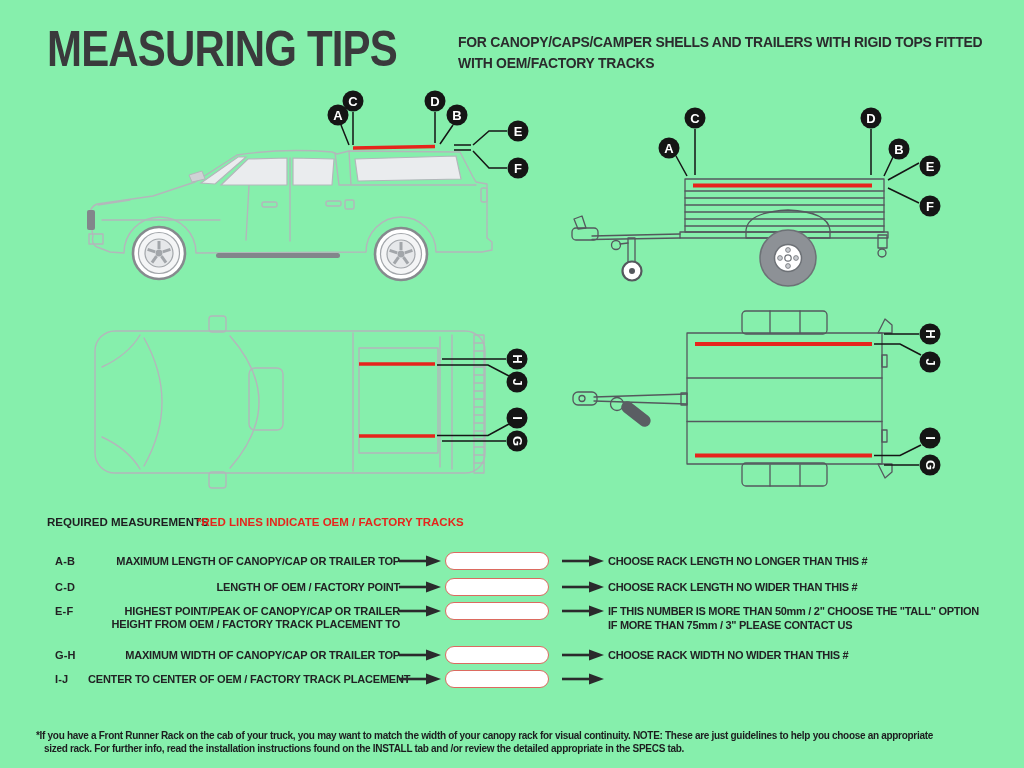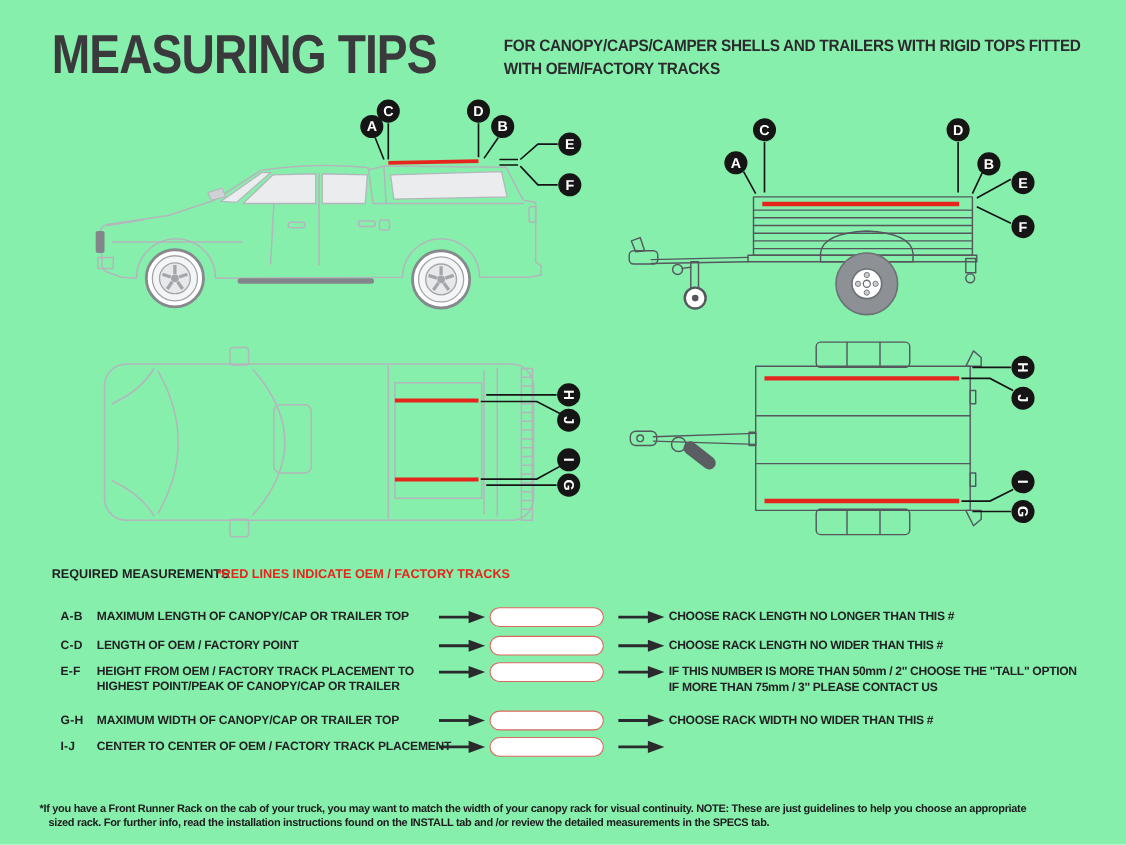--- a/index.html
+++ b/index.html
@@ -11,21 +11,21 @@
          transform:scaleX(0.84);transform-origin:left top;}
   .subtitle{position:absolute;left:458px;top:31px;font-size:15px;font-weight:700;color:#2b2b2d;
             line-height:21px;letter-spacing:-0.3px;white-space:nowrap;
             transform:scaleX(0.93);transform-origin:left top;}
   .req-head{position:absolute;left:47px;top:516px;font-size:11.5px;font-weight:700;color:#1e1e20;}
   .req-note{position:absolute;left:197px;top:516px;font-size:11.5px;font-weight:700;color:#e6251c;}
   .mrow{position:absolute;left:0;width:1024px;height:34px;}
   .mrow>*{position:absolute;top:0;}
   .mkey{left:55px;font-size:11px;font-weight:700;color:#222224;letter-spacing:0.2px;}
   .mdesc{left:88px;width:312px;font-size:11px;font-weight:700;color:#222224;line-height:13px;
-         letter-spacing:-0.2px;white-space:nowrap;}
+         letter-spacing:-0.2px;white-space:nowrap;text-align:right;}
   .mres{left:608px;width:412px;font-size:11px;font-weight:700;color:#222224;line-height:13.5px;
         letter-spacing:-0.3px;white-space:nowrap;}
   .marrow1{left:399px;top:0px;}
   .marrow2{left:562px;top:0px;}
   .mpill{left:445px;top:-3px;width:102px;height:16px;border:1.6px solid #dc6a60;
          border-radius:10px;background:#fff;}
   .foot{position:absolute;left:36px;top:711px;font-size:10px;font-weight:700;color:#1c1c1e;
         line-height:13px;letter-spacing:-0.3px;white-space:nowrap;margin-top:18px;}
   .foot .l2{margin-left:8px;}
   
@@ -285,22 +285,22 @@
       </svg>
     <div class="mres">
         <div>CHOOSE RACK LENGTH NO WIDER THAN THIS #</div>
         <div></div>
       </div>
   </div>
 
   <div class="mrow" style="top:605px">
     <div class="mkey">E-F</div>
     <div class="mdesc">
+        <div>HIGHEST POINT/PEAK OF CANOPY/CAP OR TRAILER</div>
         <div>HEIGHT FROM OEM / FACTORY TRACK PLACEMENT TO</div>
-        <div>HIGHEST POINT/PEAK OF CANOPY/CAP OR TRAILER</div>
       </div>
     <svg class="marrow1" width="42" height="12">
         <line x1="0" y1="6" x2="28" y2="6" stroke="#2a2a2c" stroke-width="2.6"></line>
         <polygon points="27,0.5 42,6 27,11.5" fill="#2a2a2c"></polygon>
       </svg>
     <div class="mpill"></div>
     <svg class="marrow2" width="42" height="12">
         <line x1="0" y1="6" x2="28" y2="6" stroke="#2a2a2c" stroke-width="2.6"></line>
         <polygon points="27,0.5 42,6 27,11.5" fill="#2a2a2c"></polygon>
       </svg>
@@ -343,16 +343,16 @@
       </svg>
     <div class="mpill"></div>
     <svg class="marrow2" width="42" height="12">
         <line x1="0" y1="6" x2="28" y2="6" stroke="#2a2a2c" stroke-width="2.6"></line>
         <polygon points="27,0.5 42,6 27,11.5" fill="#2a2a2c"></polygon>
       </svg>
   </div>
 
   <div class="foot">
     <div>*If you have a Front Runner Rack on the cab of your truck, you may want to match the width of your canopy rack for visual continuity. NOTE: These are just guidelines to help you choose an appropriate</div>
-    <div class="l2">sized rack. For further info, read the installation instructions found on the INSTALL tab and /or review the detailed measurements in the SPECS tab.</div>
+    <div class="l2">sized rack. For further info, read the installation instructions found on the INSTALL tab and /or review the detailed appropriate in the SPECS tab.</div>
   </div>
 
 </div>
 
 </body></html>

